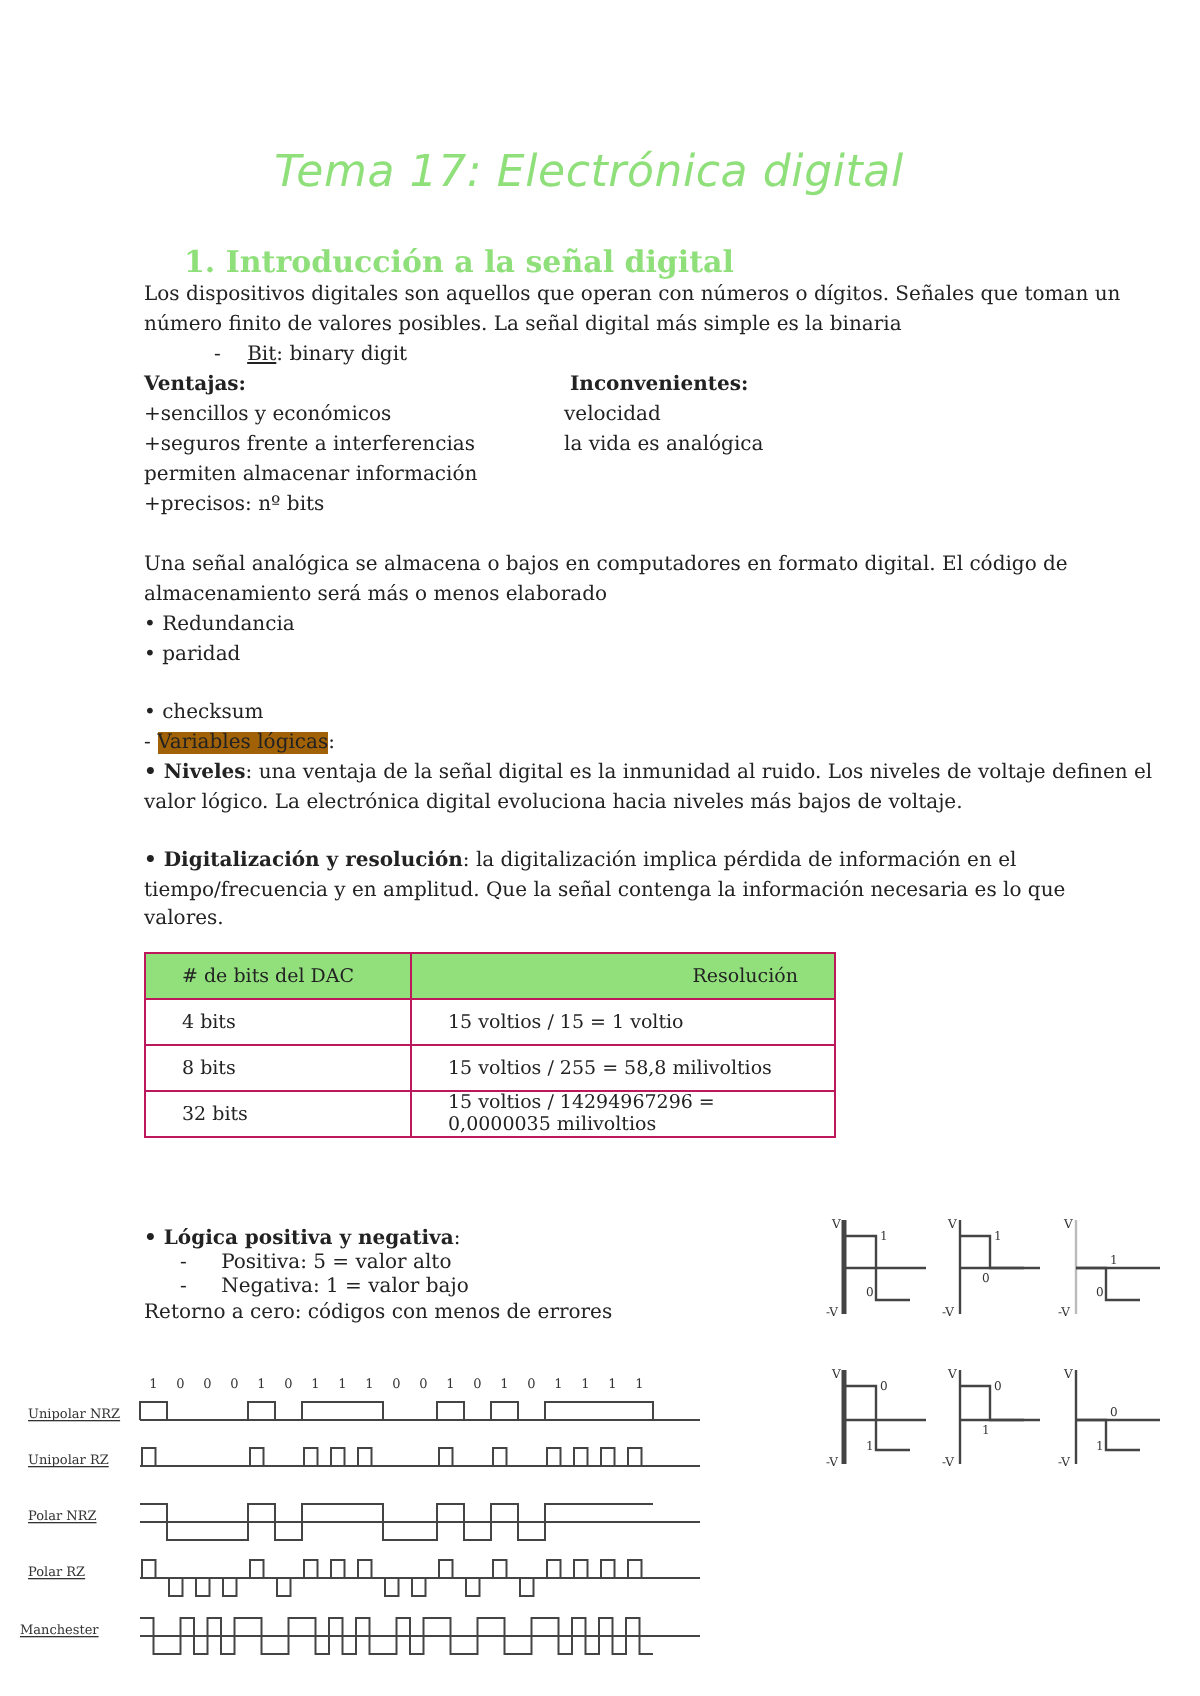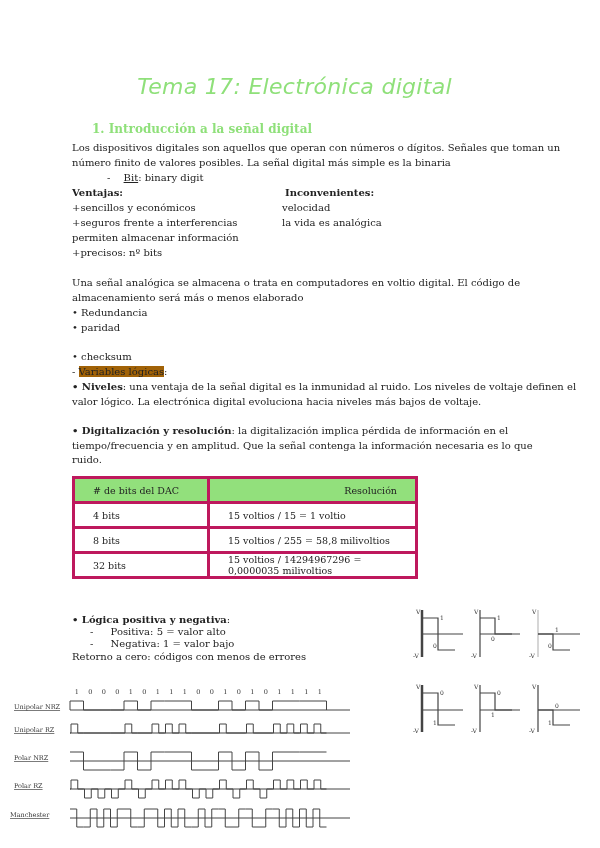--- a/index.html
+++ b/index.html
@@ -2,28 +2,28 @@
 <html><head>
 <meta charset="utf-8">
 <style>
   html, body { margin:0; padding:0; background:#ffffff; }
   body { width:600px; height:848px; position:relative; overflow:hidden;
          font-family:"DejaVu Serif", serif; color:#222; }
   .abs { position:absolute; }
   .title { left:0; width:589px; top:74px; text-align:center;
            font-family:"DejaVu Sans", sans-serif; font-style:italic;
            font-size:22px; color:#8fe07a; letter-spacing:0.3px; }
-  .h1 { left:92px; top:122px; font-size:12px; font-weight:bold; color:#8fe07a; }
+  .h1 { left:92px; top:122px; font-size:15px; font-weight:bold; color:#8fe07a; }
   .p { font-size:10px; line-height:14.5px; }
   .b { font-weight:bold; }
   .hl { background:#a16207; }
   .u { text-decoration:underline; }
   table.dac { position:absolute; left:72px; top:476px; width:346px;
               border-collapse:collapse; font-size:9.5px; }
-  table.dac td { border:3px solid #be185d; height:22px; padding:0 18px; }
+  table.dac td { border:1px solid #be185d; height:22px; padding:0 18px; }
   table.dac tr.hdr td { background:#92e07c; }
   table.dac td.c1 { width:96px; }
   svg text { font-family:"DejaVu Serif", serif; }
 </style>
 </head>
 <body>
 
 <div class="abs title">Tema 17: Electrónica digital</div>
 
 <div class="abs h1">1.  Introducción a la señal digital</div>
@@ -39,40 +39,40 @@
 <div class="abs p b" style="left:72px;top:186px;">Ventajas:</div>
 <div class="abs p" style="left:72px;top:201px;">+sencillos y económicos</div>
 <div class="abs p" style="left:72px;top:216px;">+seguros frente a interferencias</div>
 <div class="abs p" style="left:72px;top:231px;">permiten almacenar información</div>
 <div class="abs p" style="left:72px;top:246px;">+precisos: nº bits</div>
 
 <div class="abs p b" style="left:285px;top:186px;">Inconvenientes:</div>
 <div class="abs p" style="left:282px;top:201px;">velocidad</div>
 <div class="abs p" style="left:282px;top:216px;">la vida es analógica</div>
 
-<div class="abs p" style="left:72px;top:276px;">Una señal analógica se almacena o trata en computadores en voltio digital. El código de</div>
+<div class="abs p" style="left:72px;top:276px;">Una señal analógica se almacena o bajos en computadores en formato digital. El código de</div>
 <div class="abs p" style="left:72px;top:291px;">almacenamiento será más o menos elaborado</div>
 <div class="abs p" style="left:72px;top:306px;">• Redundancia</div>
 <div class="abs p" style="left:72px;top:321px;">• paridad</div>
 <div class="abs p" style="left:72px;top:336px;margin-top:14px;">• checksum</div>
 
 <div class="abs p" style="left:72px;top:365px;">
   <span>- </span><span class="hl">Variables lógicas</span><span>:</span>
 </div>
 
 <div class="abs p" style="left:72px;top:380px;">
   <span class="b">• Niveles</span><span>: una ventaja de la señal digital es la inmunidad al ruido. Los niveles de voltaje definen el</span>
 </div>
 <div class="abs p" style="left:72px;top:395px;">valor lógico. La electrónica digital evoluciona hacia niveles más bajos de voltaje.</div>
 
 <div class="abs p" style="left:72px;top:424px;">
   <span class="b">• Digitalización y resolución</span><span>: la digitalización implica pérdida de información en el</span>
 </div>
 <div class="abs p" style="left:72px;top:439px;">tiempo/frecuencia y en amplitud. Que la señal contenga la información necesaria es lo que</div>
-<div class="abs p" style="left:72px;top:453px;">ruido.</div>
+<div class="abs p" style="left:72px;top:453px;">valores.</div>
 
 <table class="dac">
   <tbody>
       <tr class="hdr">
     <td class="c1"># de bits del DAC</td>
     <td style="text-align:right;">Resolución</td>
   </tr>
   <tr>
     <td class="c1">4 bits</td>
     <td>15 voltios / 15 = 1 voltio</td>

